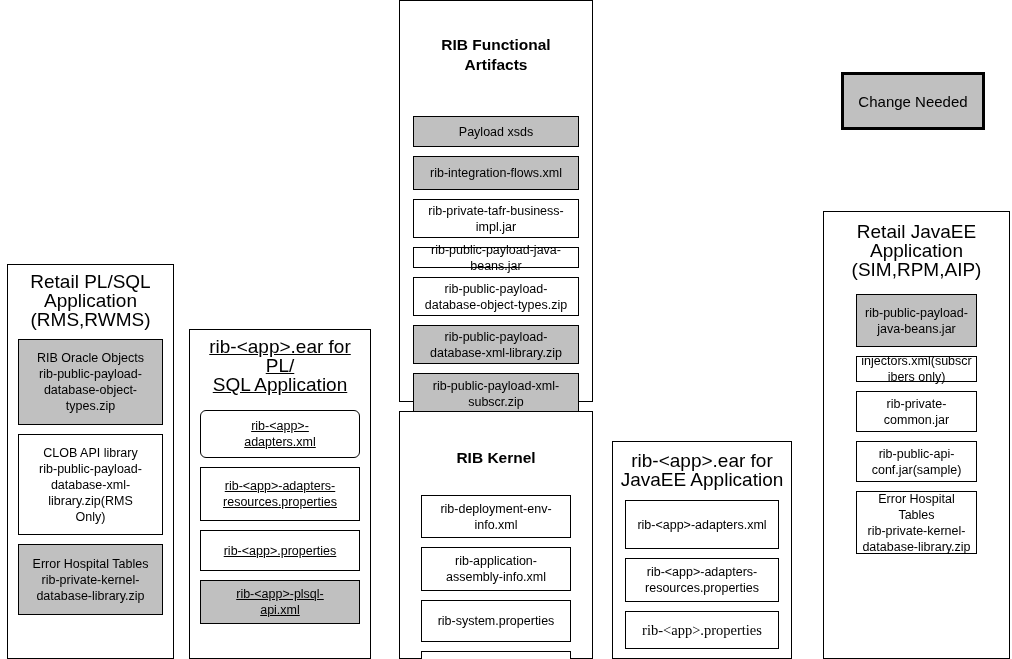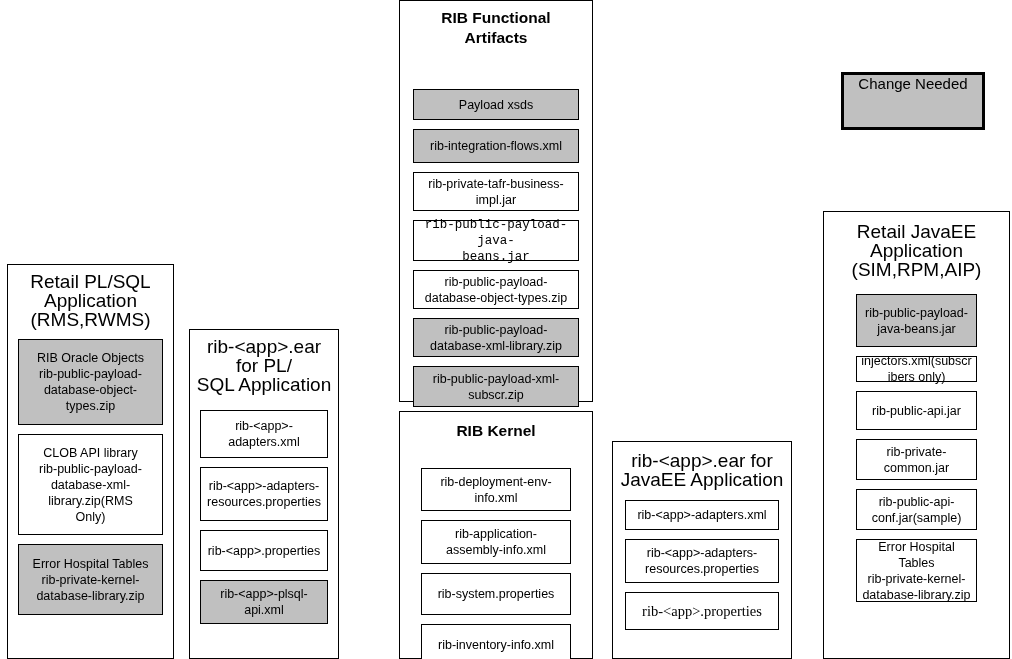--- a/index.html
+++ b/index.html
@@ -34,20 +34,21 @@
     text-align: center;
     font-size: 19px;
     line-height: 19px;
     padding: 7px 6px 0 6px;
     white-space: pre-line;
   }
   .group-title.bold {
     font-weight: bold;
     font-size: 15.5px;
     line-height: 20px;
+    margin-top: 27px;
   }
   .items {
     padding: 2px 10px;
     margin-top: 8px;
   }
   
   .item {
     box-sizing: border-box;
     border: 1.5px solid #000000;
     background: #ffffff;
@@ -68,21 +69,21 @@
     font-family: "Liberation Serif", serif;
     font-size: 14.5px;
   }
   
   .legend {
     position: absolute;
     box-sizing: border-box;
     border: 3px solid #000000;
     background: #c0c0c0;
     display: flex;
-    align-items: flex-start;
+    align-items: center;
     justify-content: center;
     font-size: 15px;
   }
 </style>
 </head>
 <body>
 
 <div class="canvas">
 
   <div class="legend" style="left:841px; top:72px; width:144px; height:58px;">
@@ -102,43 +103,43 @@
 rib-public-payload-
 database-xml-
 library.zip(RMS
 Only)</div>
       <div class="item shaded" style="height:71px;">Error Hospital Tables
 rib-private-kernel-
 database-library.zip</div>
     </div>
   </div>
 
-  <div class="group" style="left:189px; top:329px; width:150px; height:330px;">
+  <div class="group" style="left:189px; top:329px; width:182px; height:330px;text-decoration:underline;">
     <div class="group-title">rib-&lt;app&gt;.ear for PL/
 SQL Application</div>
     <div class="items" style="margin-top:14px;">
-      <div class="item" style="height:48px;">rib-&lt;app&gt;-
+      <div class="item" style="height:48px;border-radius:6px;">rib-&lt;app&gt;-
 adapters.xml</div>
       <div class="item" style="height:54px;">rib-&lt;app&gt;-adapters-
 resources.properties</div>
       <div class="item" style="height:41px;">rib-&lt;app&gt;.properties</div>
       <div class="item shaded" style="height:44px;">rib-&lt;app&gt;-plsql-
 api.xml</div>
     </div>
   </div>
 
   <div class="group" style="left:399px; top:0px; width:194px; height:402px;">
     <div class="group-title bold">RIB Functional
 Artifacts</div>
     <div class="items" style="margin-top:25px; padding:16px 13px;">
       <div class="item shaded" style="height:31px;">Payload xsds</div>
       <div class="item shaded" style="height:34px;">rib-integration-flows.xml</div>
       <div class="item" style="height:39px;">rib-private-tafr-business-
 impl.jar</div>
-      <div class="item" style="height:41px;font-family:Liberation Mono, monospace;">rib-public-payload-java-
+      <div class="item" style="height:21px;">rib-public-payload-java-
 beans.jar</div>
       <div class="item" style="height:39px;">rib-public-payload-
 database-object-types.zip</div>
       <div class="item shaded" style="height:39px;">rib-public-payload-
 database-xml-library.zip</div>
       <div class="item shaded" style="height:41px;">rib-public-payload-xml-
 subscr.zip</div>
     </div>
   </div>
 
@@ -151,37 +152,36 @@
 assembly-info.xml</div>
       <div class="item" style="height:42px;">rib-system.properties</div>
       <div class="item" style="height:41px;">rib-inventory-info.xml</div>
     </div>
   </div>
 
   <div class="group" style="left:612px; top:441px; width:180px; height:218px;">
     <div class="group-title" style="padding-top:9px;">rib-&lt;app&gt;.ear for
 JavaEE Application</div>
     <div class="items" style="margin-top:11px; padding:0 12px;">
-      <div class="item" style="height:30px;">rib-&lt;app&gt;-adapters.xml</div>
+      <div class="item" style="height:49px;">rib-&lt;app&gt;-adapters.xml</div>
       <div class="item" style="height:44px;">rib-&lt;app&gt;-adapters-
 resources.properties</div>
       <div class="item serif" style="height:38px;">rib-&lt;app&gt;.properties</div>
     </div>
   </div>
 
   <div class="group" style="left:823px; top:211px; width:187px; height:448px;">
     <div class="group-title" style="padding-top:10px;">Retail JavaEE
 Application
 (SIM,RPM,AIP)</div>
     <div class="items" style="margin-top:15px; padding:0 32px;">
       <div class="item shaded" style="height:53px;">rib-public-payload-
 java-beans.jar</div>
       <div class="item" style="height:26px;">injectors.xml(subscr
 ibers only)</div>
-      <div class="item" style="height:39px;">rib-public-api.jar</div>
       <div class="item" style="height:41px;">rib-private-
 common.jar</div>
       <div class="item" style="height:41px;">rib-public-api-
 conf.jar(sample)</div>
       <div class="item" style="height:63px;">Error Hospital Tables
 rib-private-kernel-
 database-library.zip</div>
     </div>
   </div>
 

